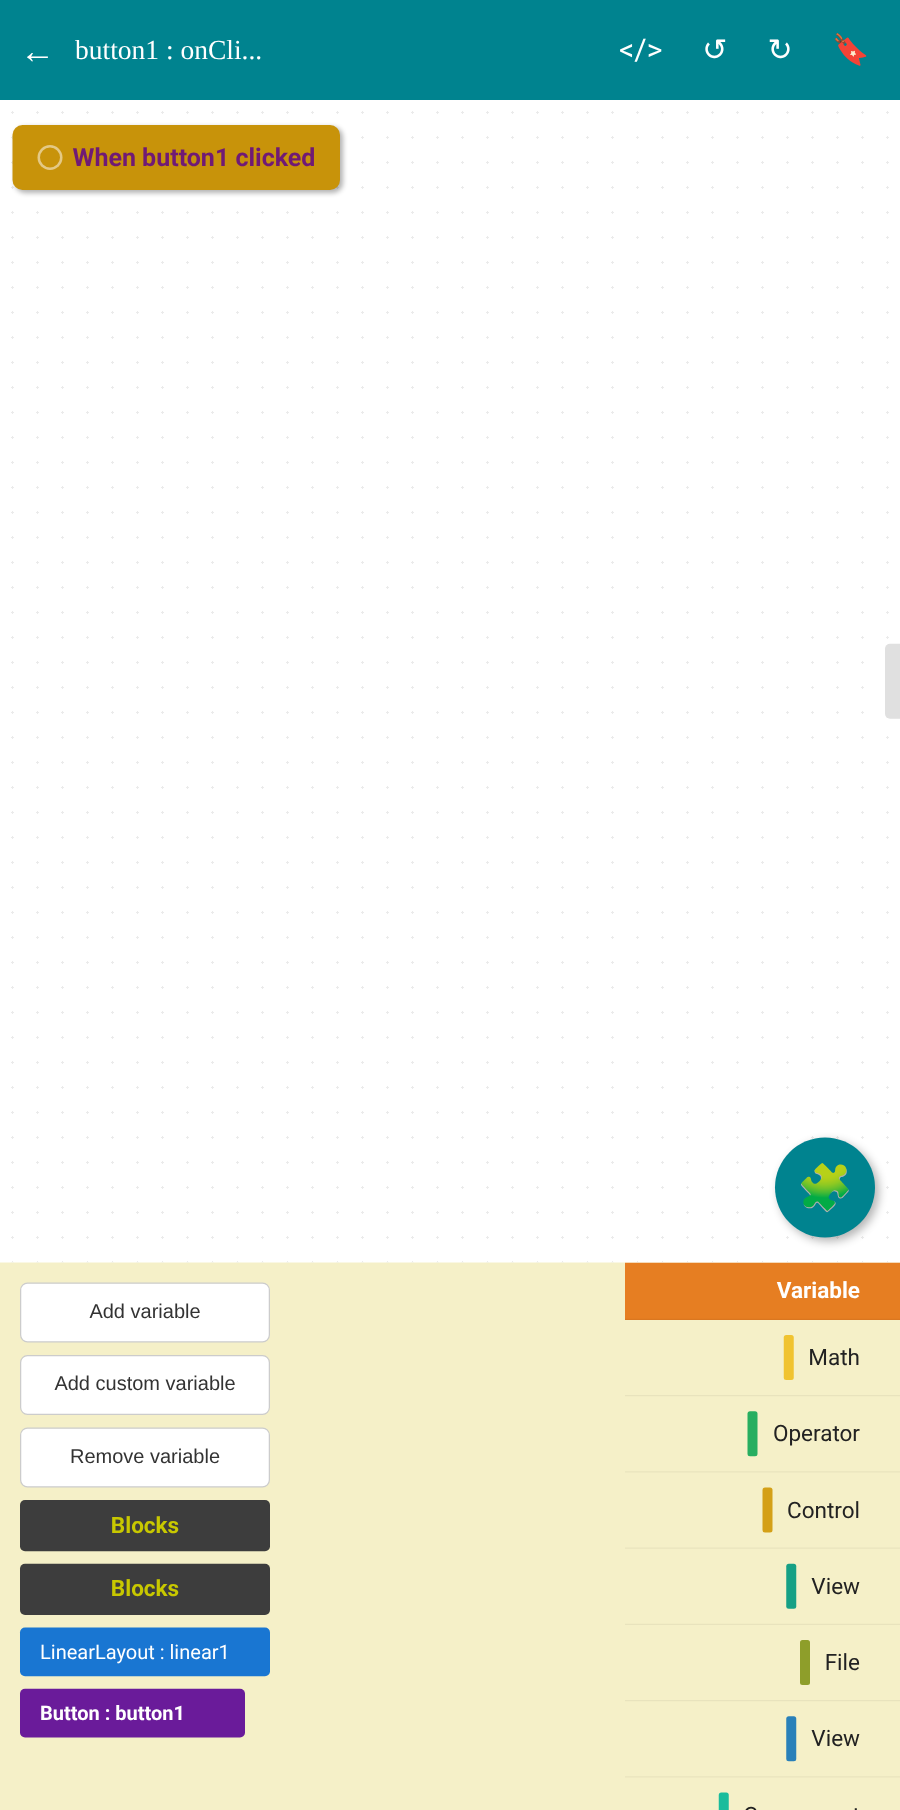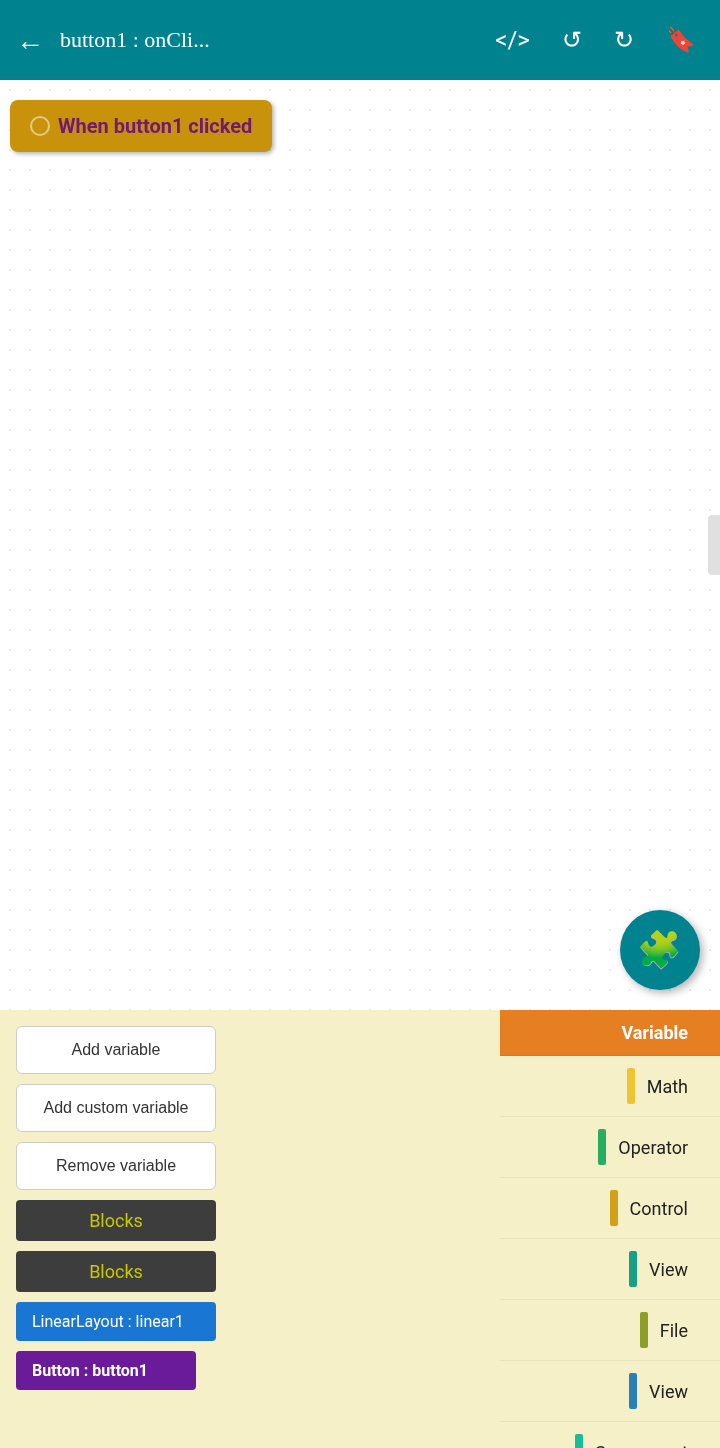--- a/index.html
+++ b/index.html
@@ -146,21 +146,21 @@
       color: #333;
       text-align: center;
       cursor: pointer;
       width: 200px;
     }
 
     .section-label {
       background: #3d3d3d;
       color: #c8c800;
       font-size: 18px;
-      font-weight: normal;
+      font-weight: bold;
       padding: 10px 20px;
       border-radius: 4px;
       width: 200px;
       text-align: center;
       cursor: pointer;
     }
 
     .component-item-blue {
       background: #1976d2;
       color: white;

